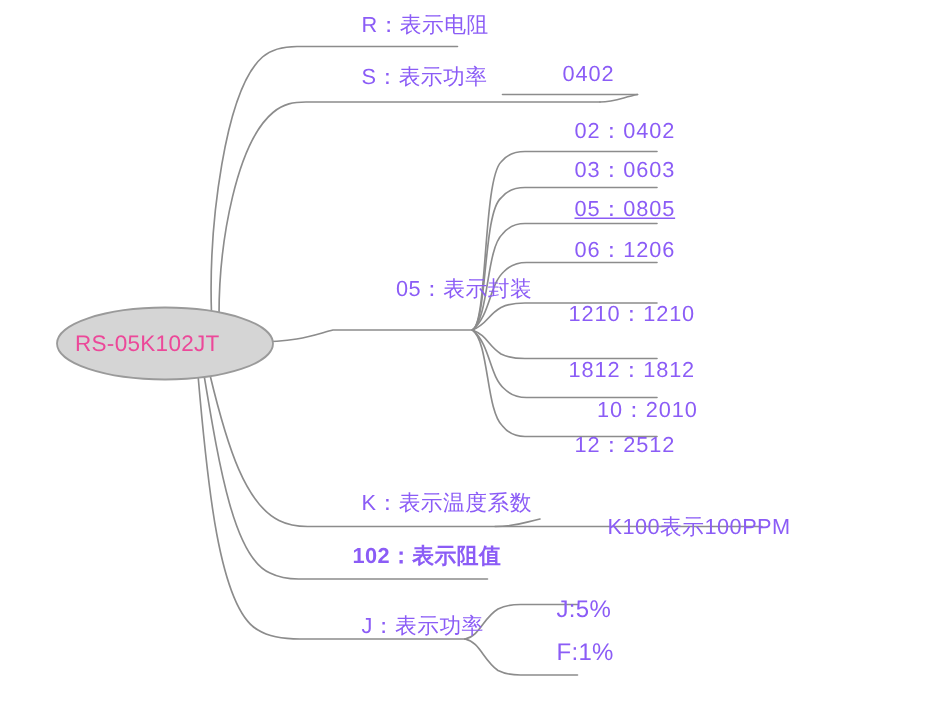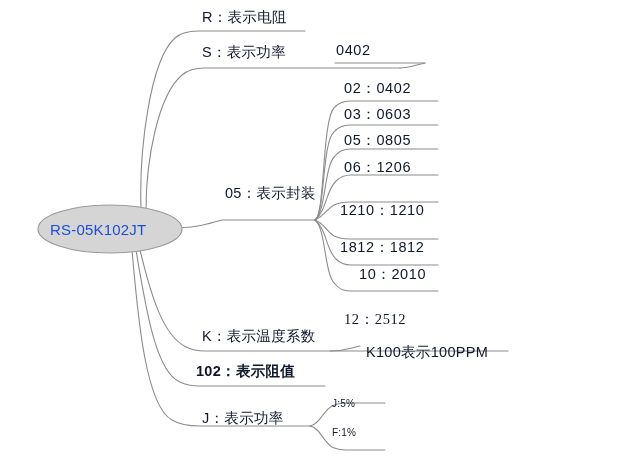--- a/index.html
+++ b/index.html
@@ -4,31 +4,32 @@
 <style>
   html,body{margin:0;padding:0;}
   body{
     width:625px;height:469px;background:#ffffff;
     font-family:"Liberation Sans","DejaVu Sans",sans-serif;
     overflow:hidden;position:relative;
   }
   #canvas{position:absolute;inset:0;width:625px;height:469px;}
   .lbl{
     position:absolute;
-    color:#0f172a;
+    color:#8b5cf6;
     white-space:nowrap;
     font-family:"Liberation Sans","DejaVu Sans",sans-serif;
     line-height:1;
+    margin-left:39px;
     -webkit-font-smoothing:antialiased;
   }
   .lbl.cn{font-size:14.5px;letter-spacing:0.3px;}
   .lbl.num{font-size:14.5px;letter-spacing:0.6px;}
-  .lbl.small{font-size:10px;letter-spacing:0.2px;}
+  .lbl.small{font-size:16px;letter-spacing:0.2px;}
   #root-label{
-    position:absolute;font-size:15px;color:#1d4ed8;
+    position:absolute;font-size:15px;color:#ec4899;
     white-space:nowrap;letter-spacing:0.2px;
   }
 </style>
 </head>
 <body>
 
 <svg id="canvas" viewBox="0 0 625 469" xmlns="http://www.w3.org/2000/svg">
   <g fill="none" stroke="#8c8c8c" stroke-width="1.1" stroke-linecap="round">
 
     <path d="M141,209 C139,150 150,60 175,38 C182,32 190,31 198,31 L305,31"></path>
@@ -69,26 +70,26 @@
 <div class="lbl cn" style="left:202px;top:10px;">R：表示电阻</div>
 
 <div class="lbl cn" style="left:202px;top:45px;">S：表示功率</div>
 
 <div class="lbl num" style="left:336px;top:43px;">0402</div>
 
 <div class="lbl cn" style="left:225px;top:186px;">05：表示封装</div>
 
 <div class="lbl num" style="left:344px;top:81px;">02：0402</div>
 <div class="lbl num" style="left:344px;top:107px;">03：0603</div>
-<div class="lbl num" style="left:344px;top:133px;">05：0805</div>
+<div class="lbl num" style="left:344px;top:133px;text-decoration:underline;">05：0805</div>
 <div class="lbl num" style="left:344px;top:160px;">06：1206</div>
 <div class="lbl num" style="left:340px;top:203px;">1210：1210</div>
 <div class="lbl num" style="left:340px;top:240px;">1812：1812</div>
 <div class="lbl num" style="left:359px;top:267px;">10：2010</div>
-<div class="lbl num" style="left:344px;top:312px;font-family:Liberation Serif, serif;">12：2512</div>
+<div class="lbl num" style="left:344px;top:290px;">12：2512</div>
 
 <div class="lbl cn" style="left:202px;top:329px;">K：表示温度系数</div>
 <div class="lbl cn" style="left:366px;top:345px;">K100表示100PPM</div>
 
 <div class="lbl cn" style="left:196px;top:364px;font-weight:bold;">102：表示阻值</div>
 
 <div class="lbl cn" style="left:202px;top:411px;">J：表示功率</div>
 <div class="lbl small" style="left:332px;top:399px;">J:5%</div>
 <div class="lbl small" style="left:332px;top:428px;">F:1%</div>
 

